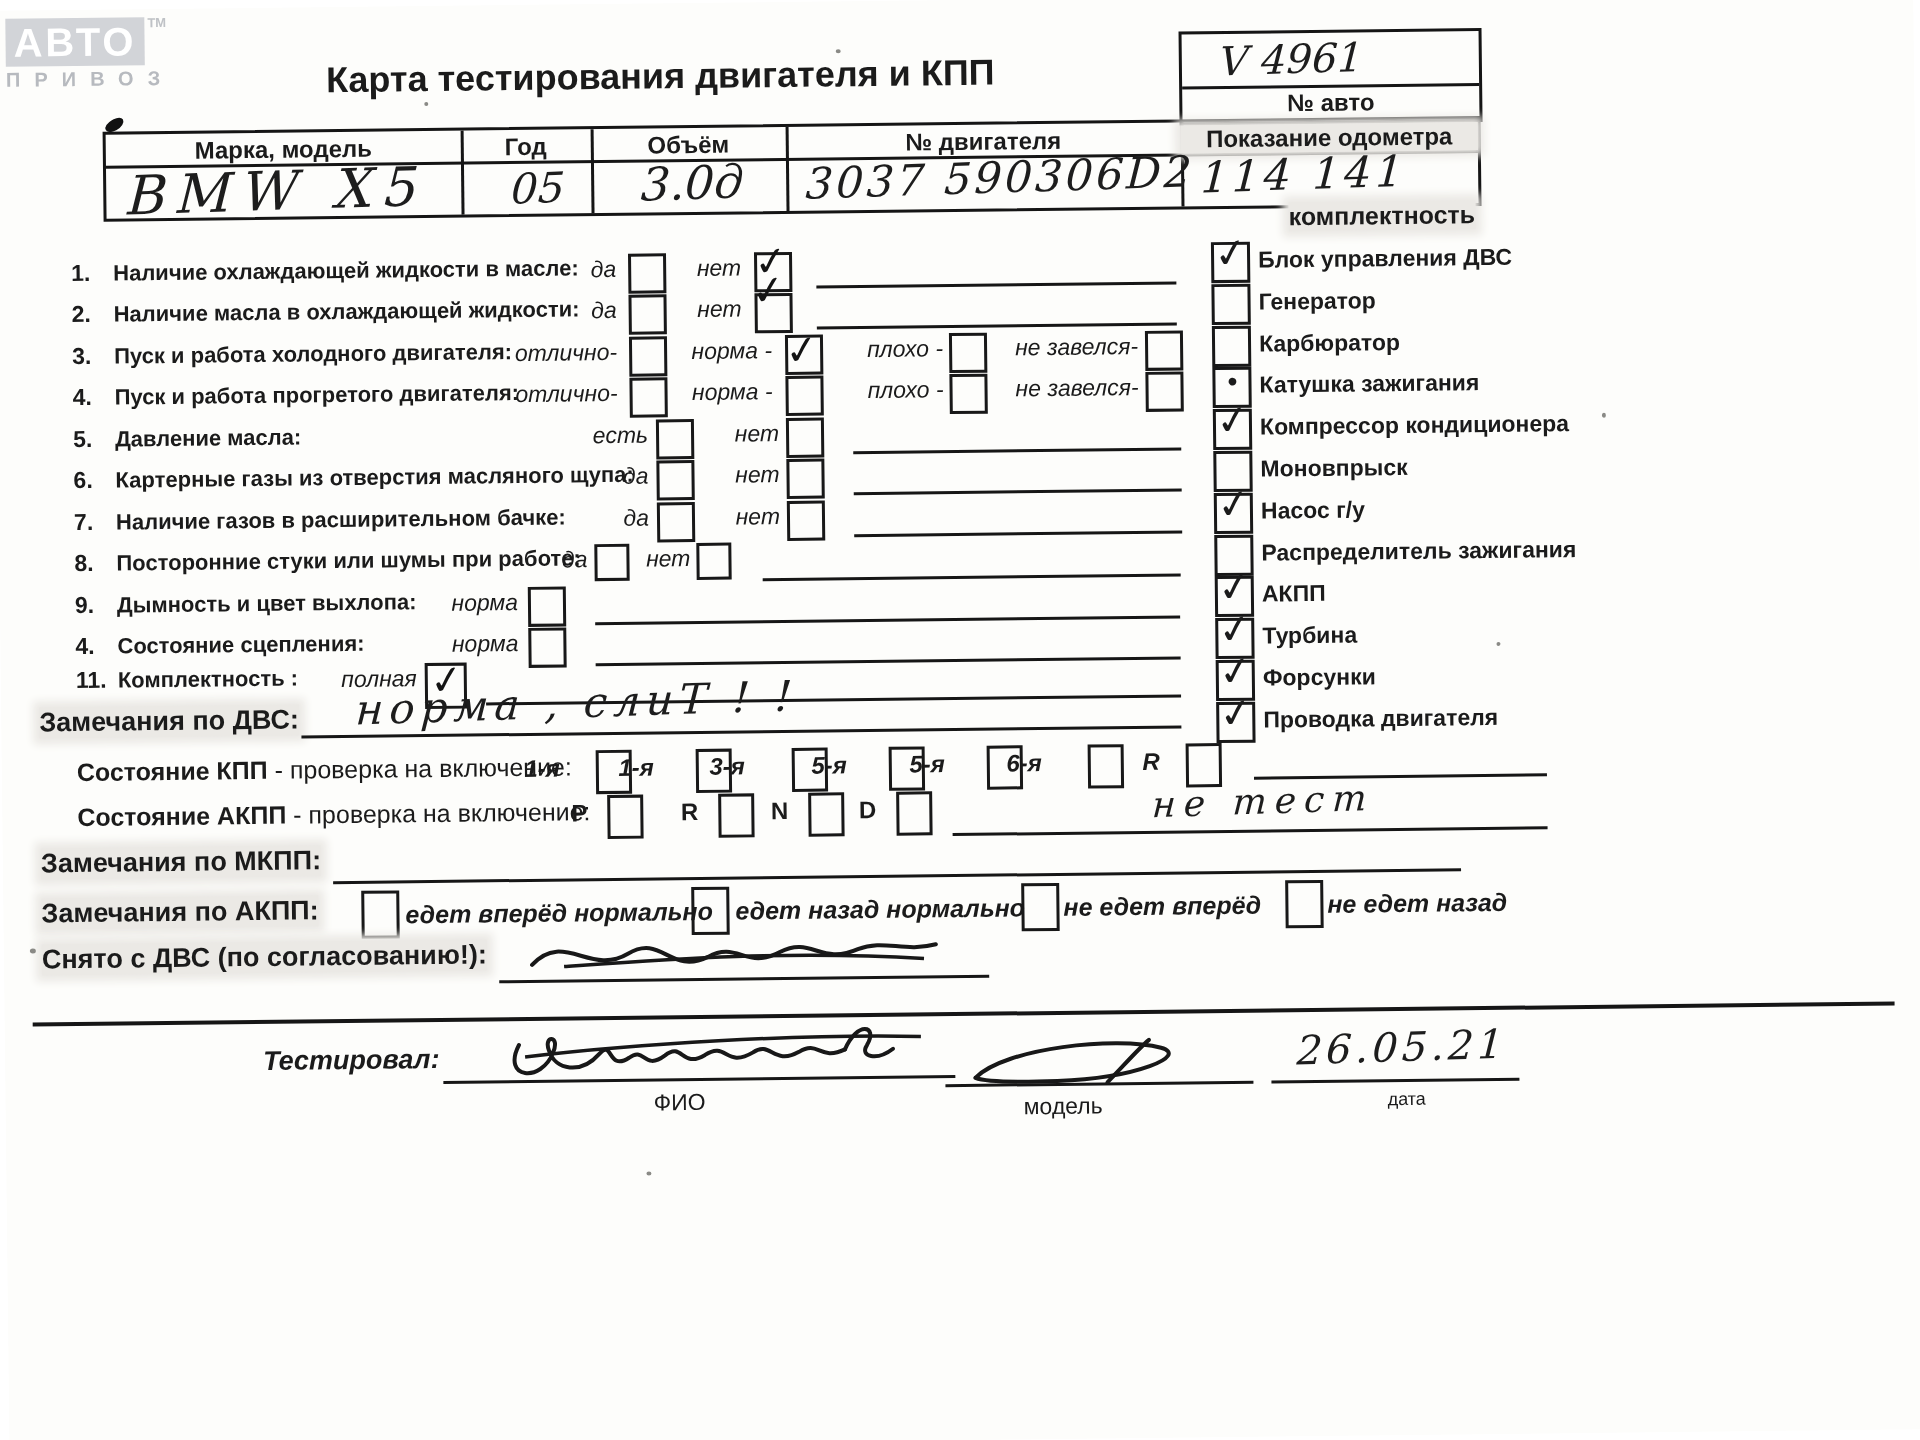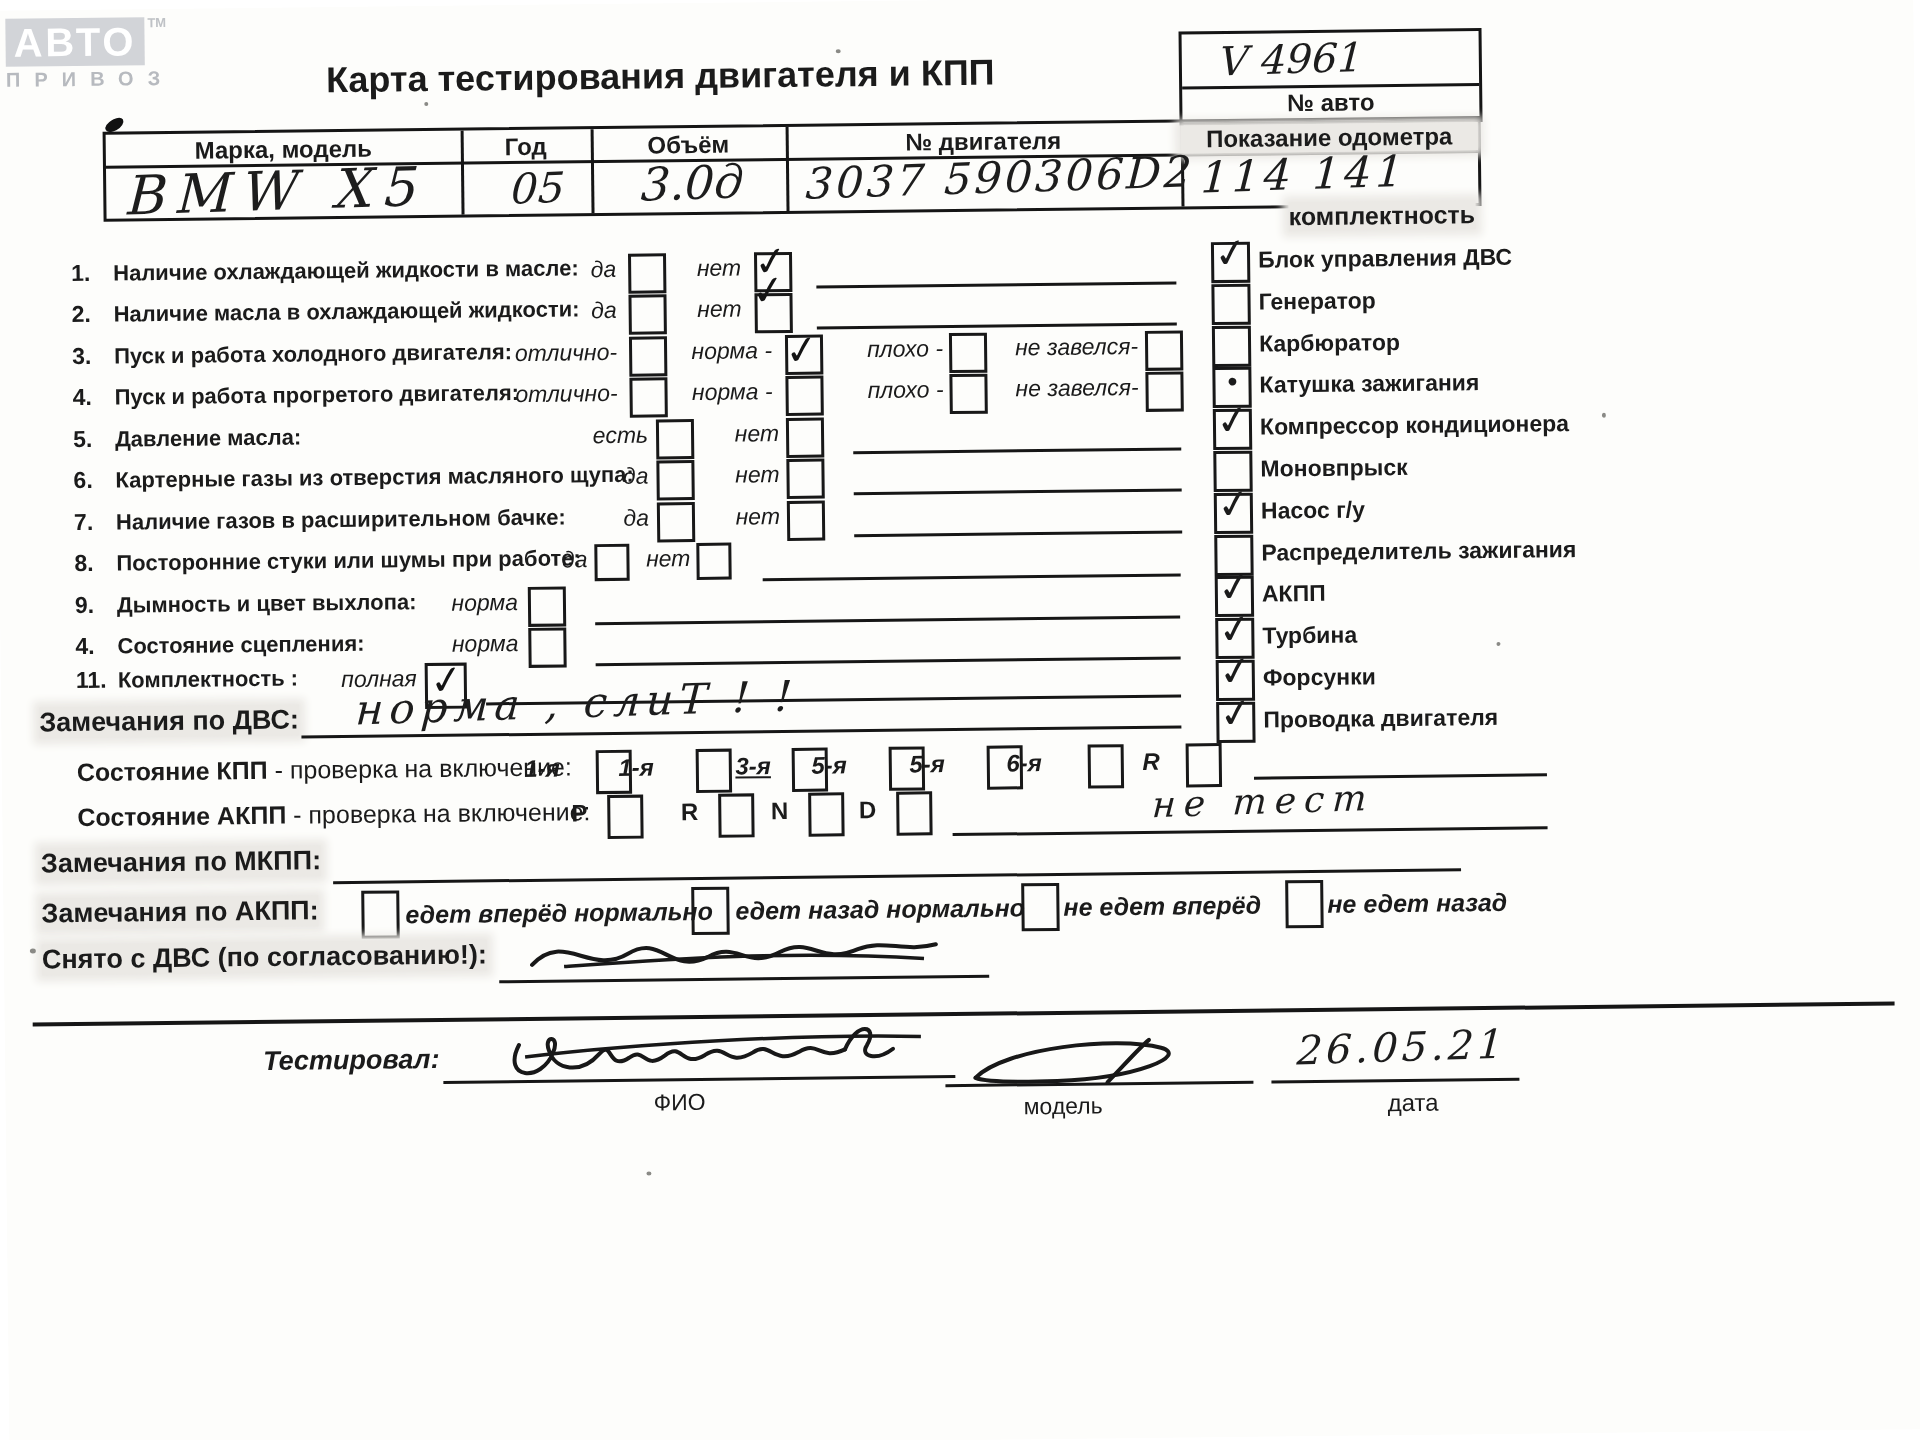--- a/index.html
+++ b/index.html
@@ -308,21 +308,21 @@
   <div class="aline" style="left:300px;top:728px;width:880px;"></div>
 
   <div class="kline" style="left:75px;top:748px;">
     <span class="kbold">Состояние КПП</span><span> - проверка на включение:</span>
   </div>
   <div style="position:absolute;left:75px;top:748px;width:1500px;height:50px;">
     <span class="gear" style="left:423px;width:60px;">1-я</span>
     <span class="gbox" style="left:519px;top:-2px;"></span>
     <span class="gear" style="left:517px;width:60px;">1-я</span>
     <span class="gbox" style="left:619px;top:-2px;"></span>
-    <span class="gear" style="left:634px;width:60px;text-decoration:underline;">3-я</span>
+    <span class="gear" style="left:608px;width:60px;">3-я</span>
     <span class="gbox" style="left:715px;top:-2px;"></span>
     <span class="gear" style="left:710px;width:60px;">5-я</span>
     <span class="gbox" style="left:812px;top:-2px;"></span>
     <span class="gear" style="left:808px;width:60px;">5-я</span>
     <span class="gbox" style="left:910px;top:-2px;"></span>
     <span class="gear" style="left:905px;width:60px;">6-я</span>
     <span class="gbox" style="left:1011px;top:-2px;"></span>
     <span class="gear" style="left:1043px;width:40px;">R</span>
     <span class="gbox" style="left:1109px;top:-2px;"></span>
     <span class="wline" style="left:1177px;width:293px;top:32px;"></span>
@@ -379,21 +379,21 @@
 
   <div class="aline" style="left:940px;top:1084px;width:308px;"></div>
   <svg class="sig" style="left:952px;top:1034px;" width="240" height="60" viewBox="0 0 240 60">
     <path d="M18 44 C 48 14, 160 4, 204 16 C 232 24, 180 46, 100 48 C 60 49, 28 48, 18 44" stroke="#181818" stroke-width="4" fill="none" stroke-linecap="round"></path>
     <path d="M150 50 C 166 34, 180 18, 192 8" stroke="#181818" stroke-width="4" fill="none" stroke-linecap="round"></path>
   </svg>
   <div class="small-cap" style="left:1018px;top:1094px;font-weight:normal;font-size:23px;">модель</div>
 
   <div class="aline" style="left:1266px;top:1084px;width:248px;"></div>
   <span class="hw" style="left:1292px;top:1032px;font-size:40px;letter-spacing:4px;">26.05.21</span>
-  <div class="small-cap" style="left:1382px;top:1094px;font-weight:normal;font-size:24px;">дата</div>
+  <div class="small-cap" style="left:1382px;top:1094px;font-weight:normal;font-size:18px;">дата</div>
 
   <div class="speck" style="left:842px;top:48px;width:5px;height:4px;"></div>
   <div class="speck" style="left:430px;top:96px;width:4px;height:4px;"></div>
   <div class="speck" style="left:1604px;top:420px;width:4px;height:5px;"></div>
   <div class="speck" style="left:26px;top:938px;width:6px;height:5px;"></div>
   <div class="speck" style="left:1496px;top:648px;width:4px;height:4px;"></div>
   <div class="speck" style="left:640px;top:1168px;width:5px;height:4px;"></div>
 
 </div>
 

